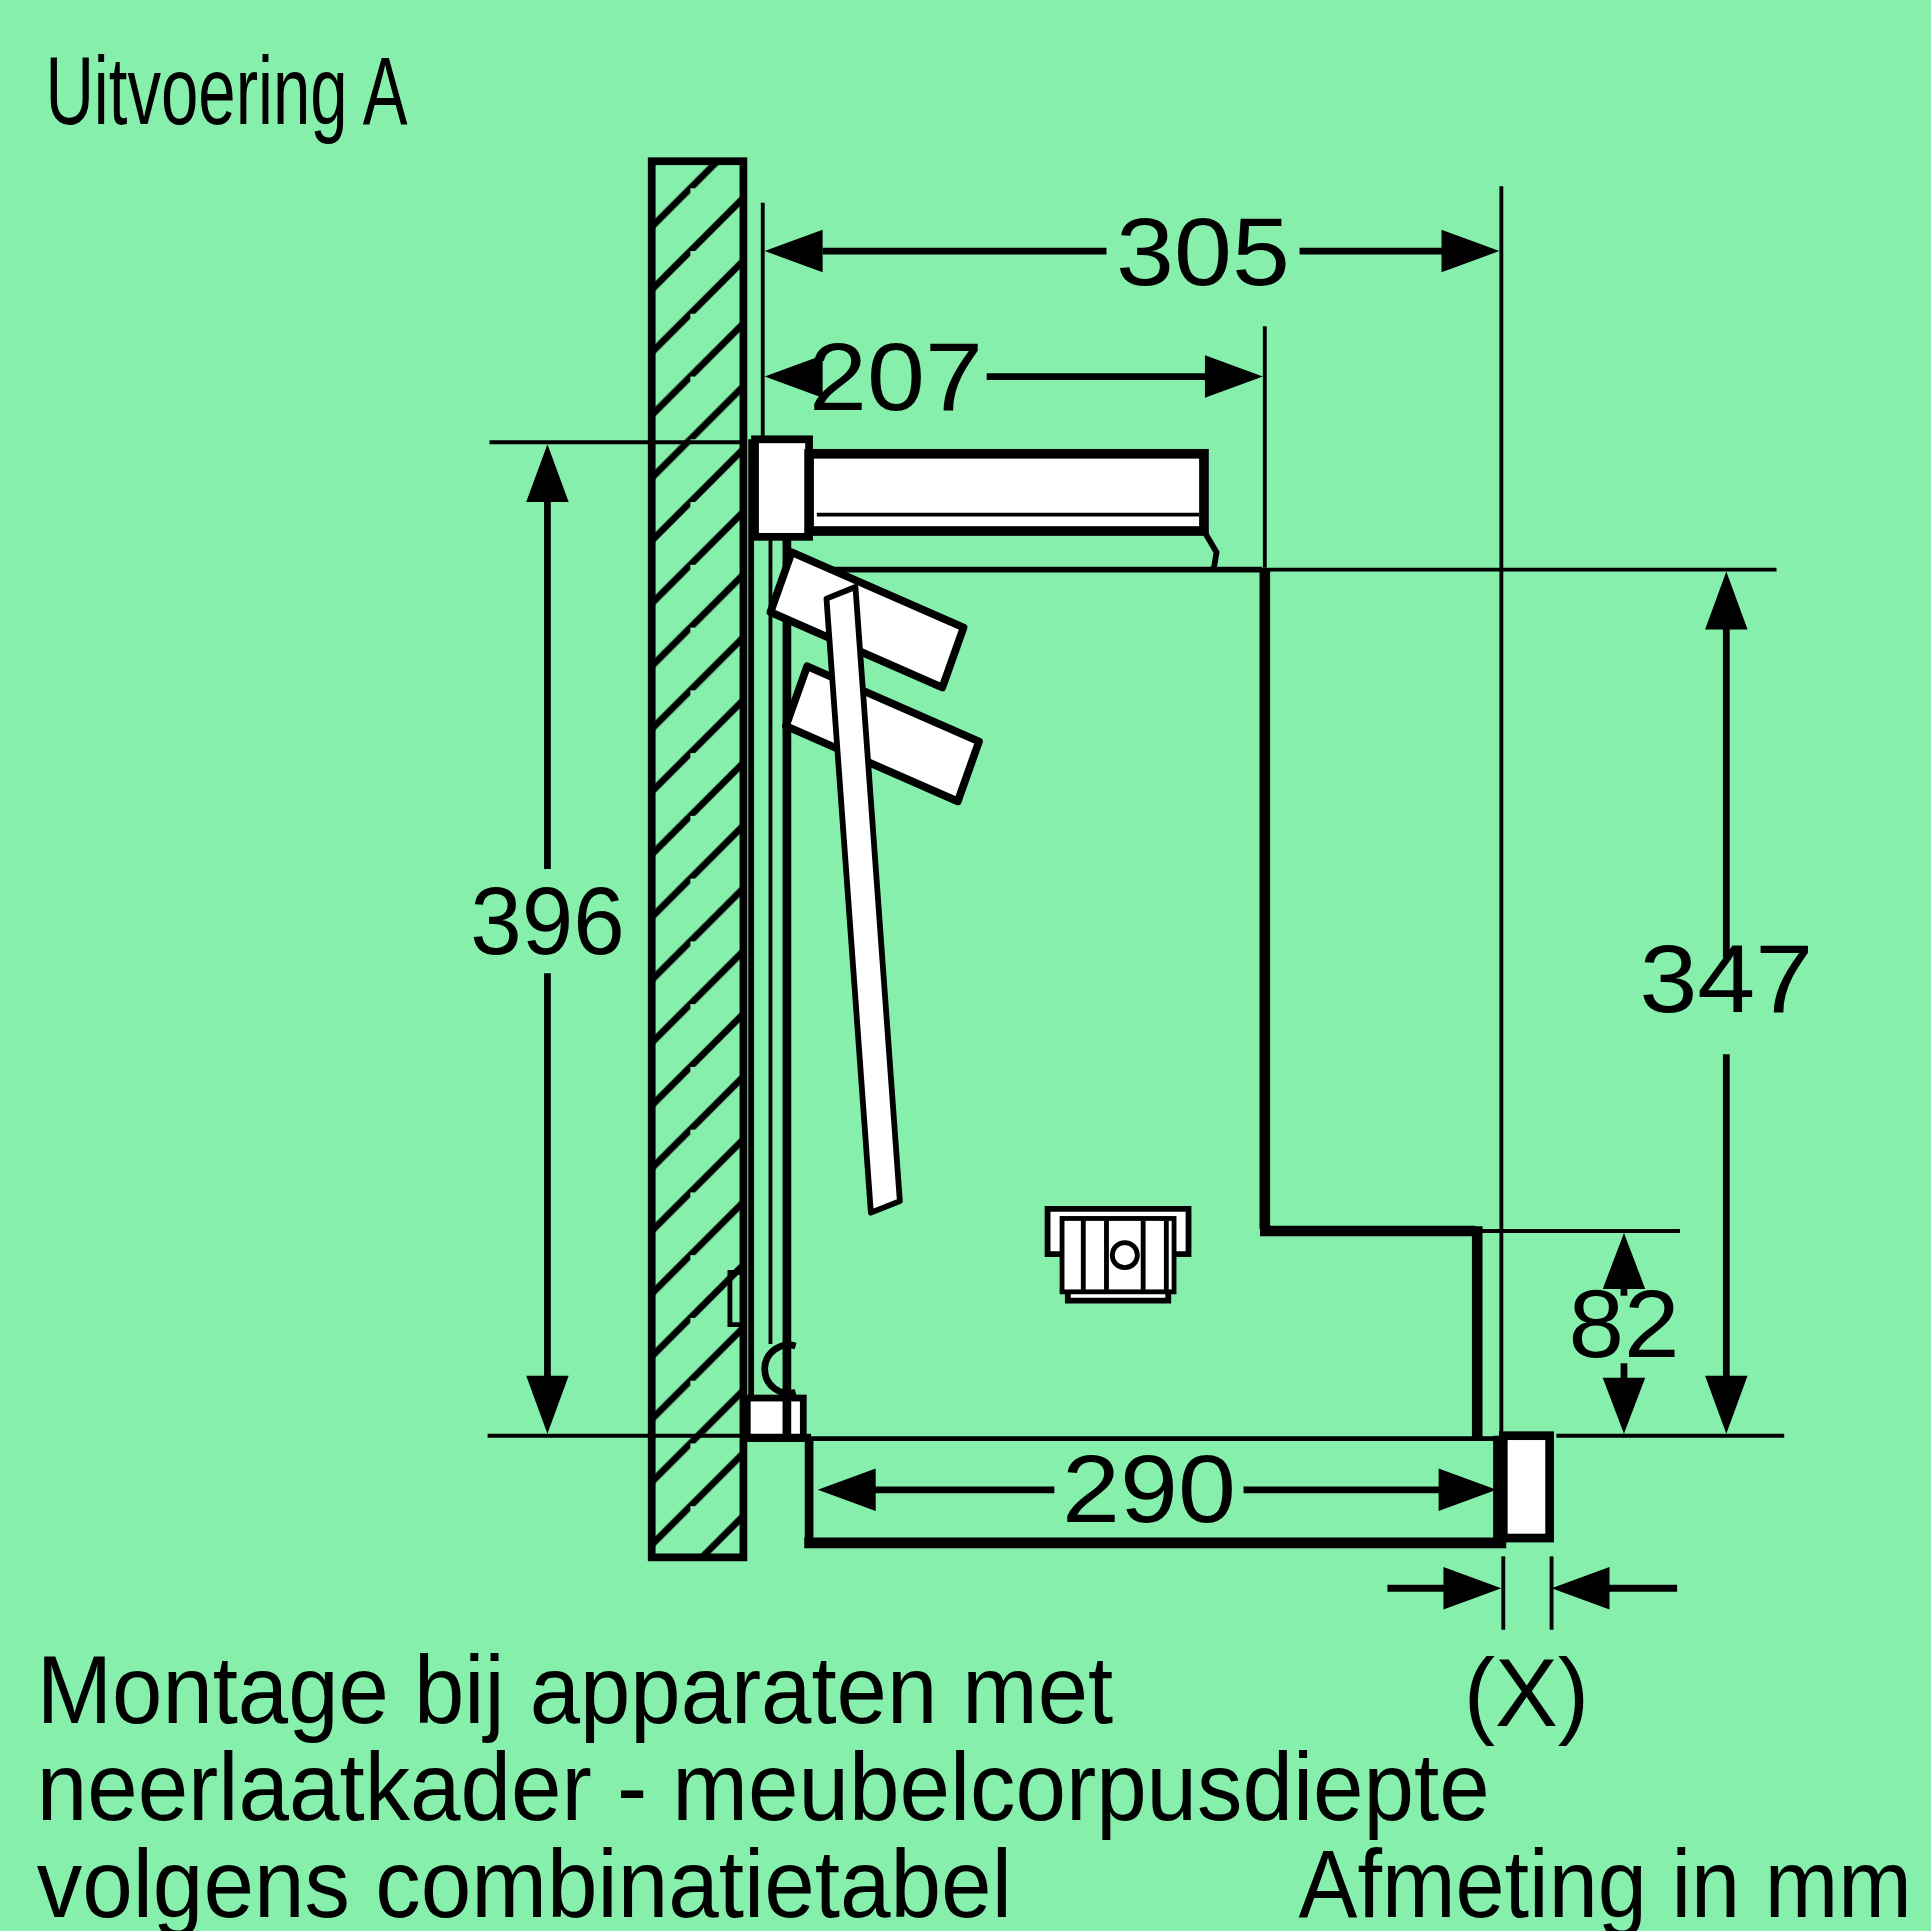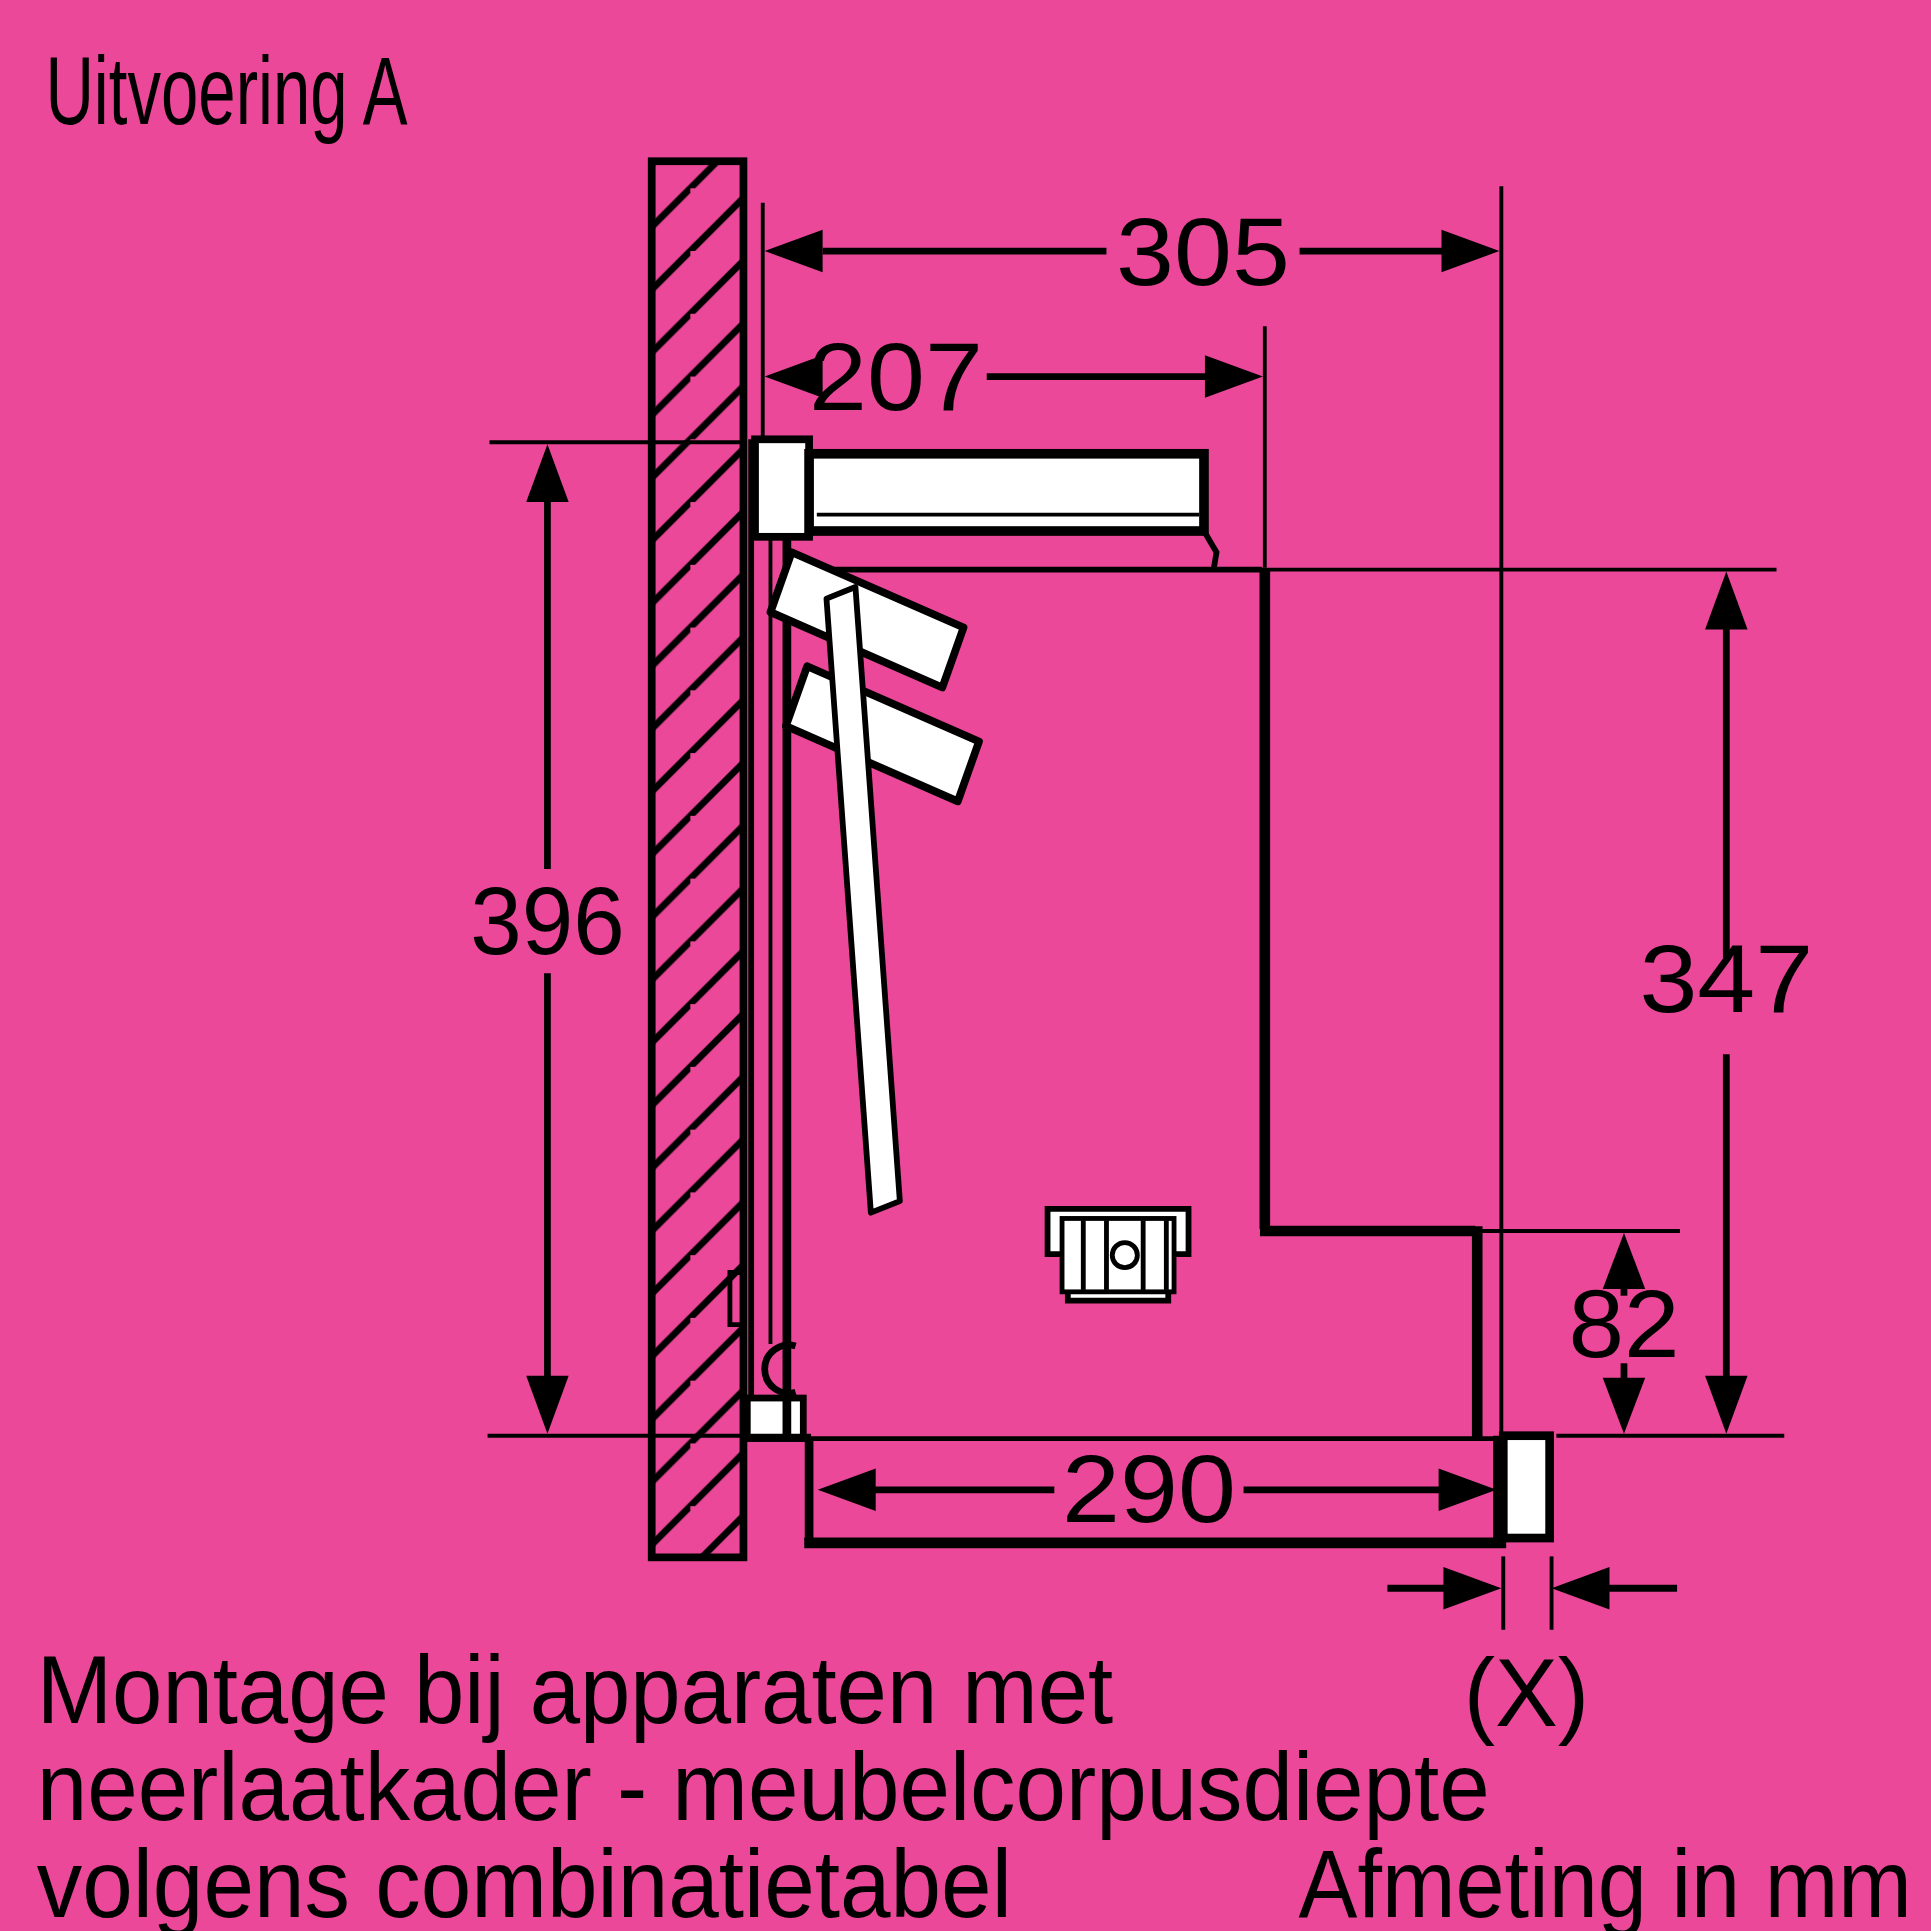--- a/index.html
+++ b/index.html
@@ -1,17 +1,17 @@
 <!DOCTYPE html>
 <html><head>
 <meta charset="utf-8">
 <style>
   html,body{margin:0;padding:0;background:#ffffff;}
   body{width:1931px;height:1931px;font-family:"Liberation Sans",sans-serif;}
-  .stage{position:relative;width:1931px;height:1931px;background:#ec4899;overflow:hidden;}
+  .stage{position:relative;width:1931px;height:1931px;background:#86efac;overflow:hidden;}
   svg{display:block;}
   text{fill:#000;font-family:"Liberation Sans",sans-serif;}
 </style>
 </head>
 <body>
 
 <div class="stage">
 <svg viewBox="0 0 2000 2000" width="1931" height="1931">
   <defs>
     <pattern id="hatch" patternUnits="userSpaceOnUse" width="65" height="65">

